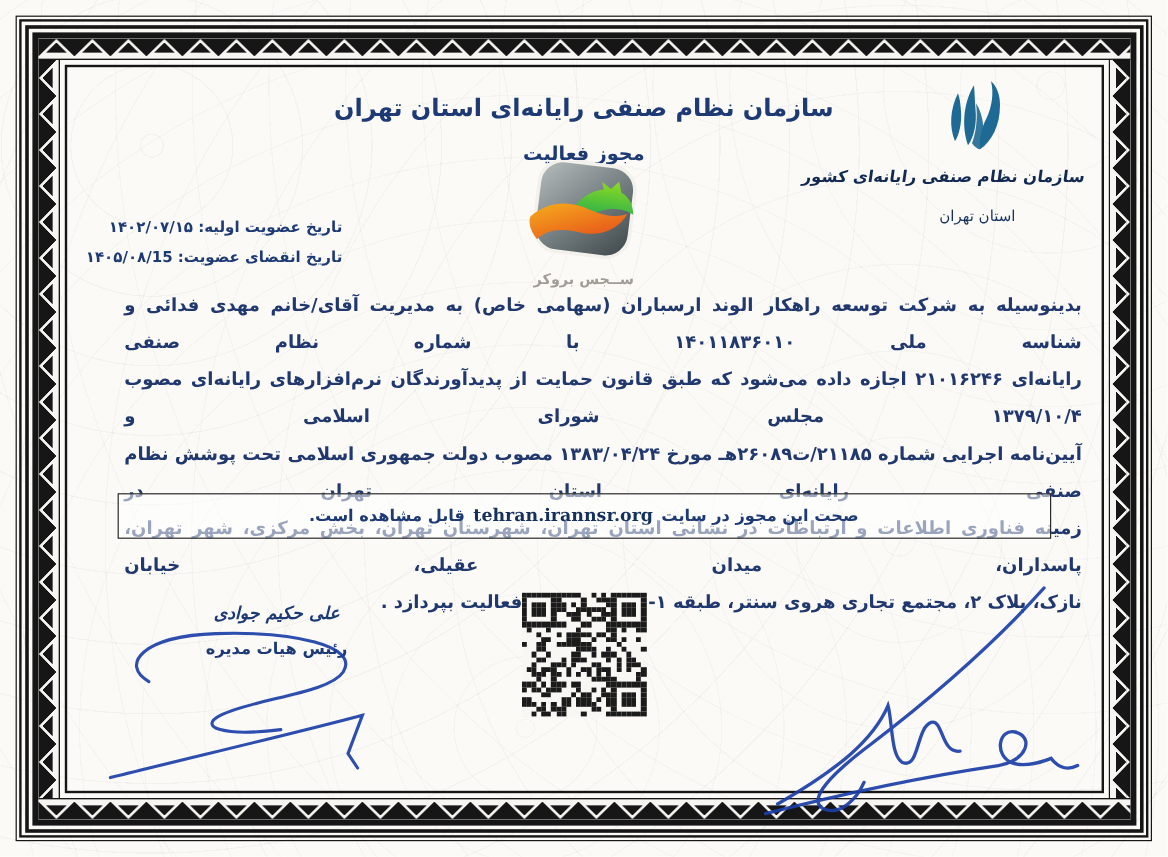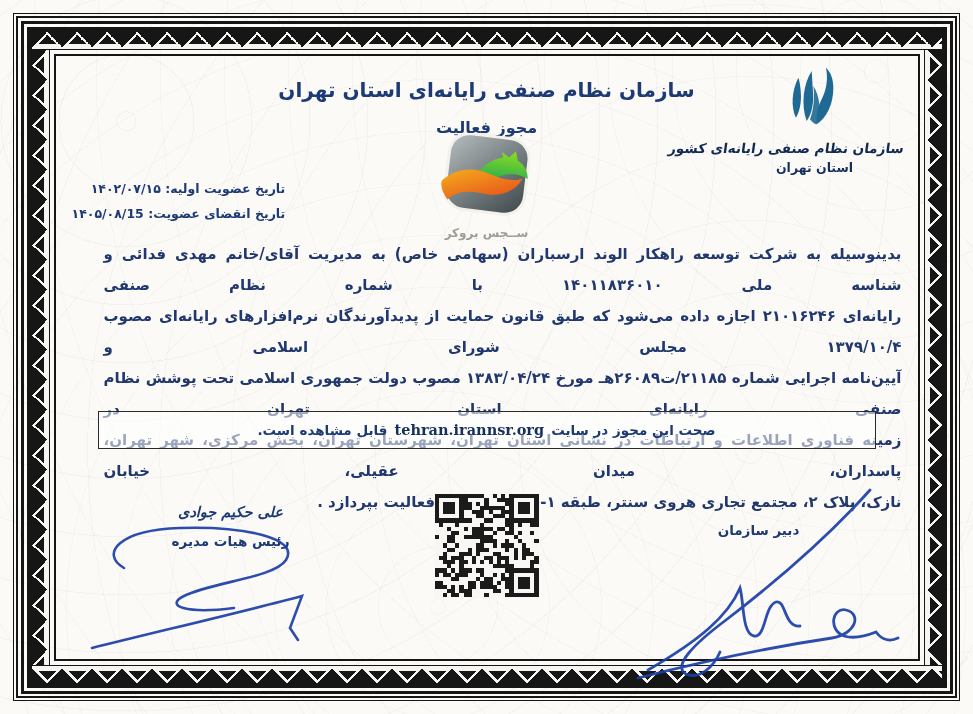--- a/index.html
+++ b/index.html
@@ -56,21 +56,21 @@
   .title { position:absolute; top:22px; left:0; right:0; text-align:center;
            font-size:20px; font-weight:bold; color:#1d3a75; }
   .subtitle { position:absolute; top:62px; left:0; right:0; text-align:center;
               font-size:16px; font-weight:bold; color:#1d3a75; }
 
   
   .nsr { position:absolute; top:10px; right:14px; width:178px; text-align:center; }
   .nsr svg { display:block; margin:0 auto; }
   .nsr-name { font-size:13.5px; font-weight:bold; color:#122a52; margin-top:4px;
               transform:skewX(-8deg); letter-spacing:-0.5px; white-space:nowrap; }
-  .nsr-prov { font-size:12.5px; font-weight:bold; color:#16305e; margin-top:4px; }
+  .nsr-prov { font-size:12.5px; font-weight:normal; color:#16305e; margin-top:16px; }
 
   
   .dates { position:absolute; top:120px; left:16px; text-align:right; color:#1d3a75;
            font-size:12.5px; font-weight:bold; line-height:25px; white-space:nowrap; }
 
   
   .clogo { position:absolute; top:78px; left:50%; transform:translateX(-50%);
            width:170px; text-align:center; }
   .clogo-name { font-size:12px; font-weight:bold; color:#a09c96; letter-spacing:1px; margin-top:2px; }
 
@@ -823,21 +823,20 @@
                 <i class="w"></i>
                 <i class="b"></i>
                 <i class="b"></i>
                 <i class="w"></i>
                 <i class="b"></i>
                 <i class="w"></i>
                 <i class="w"></i>
               </div>
 
             <div class="sig-right">
-              <div class="tt">دبیر سازمان</div>
             </div>
             <svg class="scrawl sr" width="300" height="210" viewBox="0 0 300 210">
               <g fill="none" stroke="#1c3fa8" stroke-width="2.8" stroke-linecap="round" opacity="0.92">
                 <path d="M262,4 C228,42 178,88 118,134 C86,158 64,180 78,188 C92,194 106,180 112,166"></path>
                 <path d="M40,184 C92,154 120,130 132,102 C136,116 134,148 146,150 C158,152 156,120 168,116 C178,113 176,142 192,140"></path>
                 <path d="M30,192 C100,174 170,160 224,152 C248,148 254,128 238,124 C224,121 220,144 236,150 C246,153 258,150 268,146 C274,154 282,156 290,152"></path>
               </g>
             </svg>
 
           </div>

